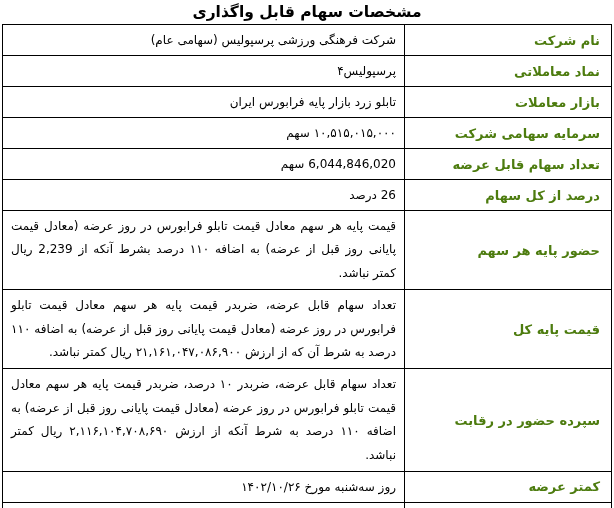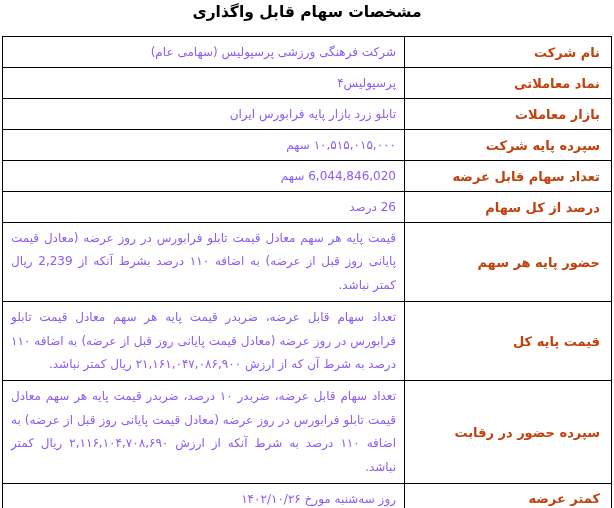--- a/index.html
+++ b/index.html
@@ -17,47 +17,47 @@
     height: 508px;
     direction: rtl;
     box-sizing: border-box;
     padding-top: 3px;
   }
   .doc-title {
     text-align: center;
     font-weight: bold;
     font-size: 15.5px;
     color: #000000;
-    margin: 0 0 15px 0;
+    margin: 0 0 3px 0;
     letter-spacing: 0;
   }
   table.specs {
     border-collapse: collapse;
     width: 610px;
     margin: 0 auto;
     direction: rtl;
     table-layout: fixed;
   }
   table.specs th, table.specs td {
     border: 1.6px solid #000000;
     vertical-align: middle;
     box-sizing: border-box;
   }
   table.specs th {
     width: 207px;
     font-weight: bold;
     font-size: 13px;
     text-align: right;
     padding: 4px 11px 4px 4px;
-    color: #c2410c;
+    color: #4d7c0f;
     background: #ffffff;
   }
   table.specs td {
     font-size: 12px;
-    color: #8b5cf6;
+    color: #000000;
     padding: 4px 8px;
   }
   td.v-single {
     text-align: right;
     height: 31px;
     white-space: nowrap;
   }
   td.v-multi {
     text-align: justify;
     text-align-last: right;
@@ -79,21 +79,21 @@
         </tr>
         <tr>
           <th>نماد معاملاتی</th>
           <td class="v-single">پرسپولیس۴</td>
         </tr>
         <tr>
           <th>بازار معاملات</th>
           <td class="v-single">تابلو زرد بازار پایه فرابورس ایران</td>
         </tr>
         <tr>
-          <th>سپرده پایه شرکت</th>
+          <th>سرمایه سهامی شرکت</th>
           <td class="v-single">۱۰,۵۱۵,۰۱۵,۰۰۰ سهم</td>
         </tr>
         <tr>
           <th>تعداد سهام قابل عرضه</th>
           <td class="v-single">6,044,846,020 سهم</td>
         </tr>
         <tr>
           <th>درصد از کل سهام</th>
           <td class="v-single">26 درصد</td>
         </tr>

